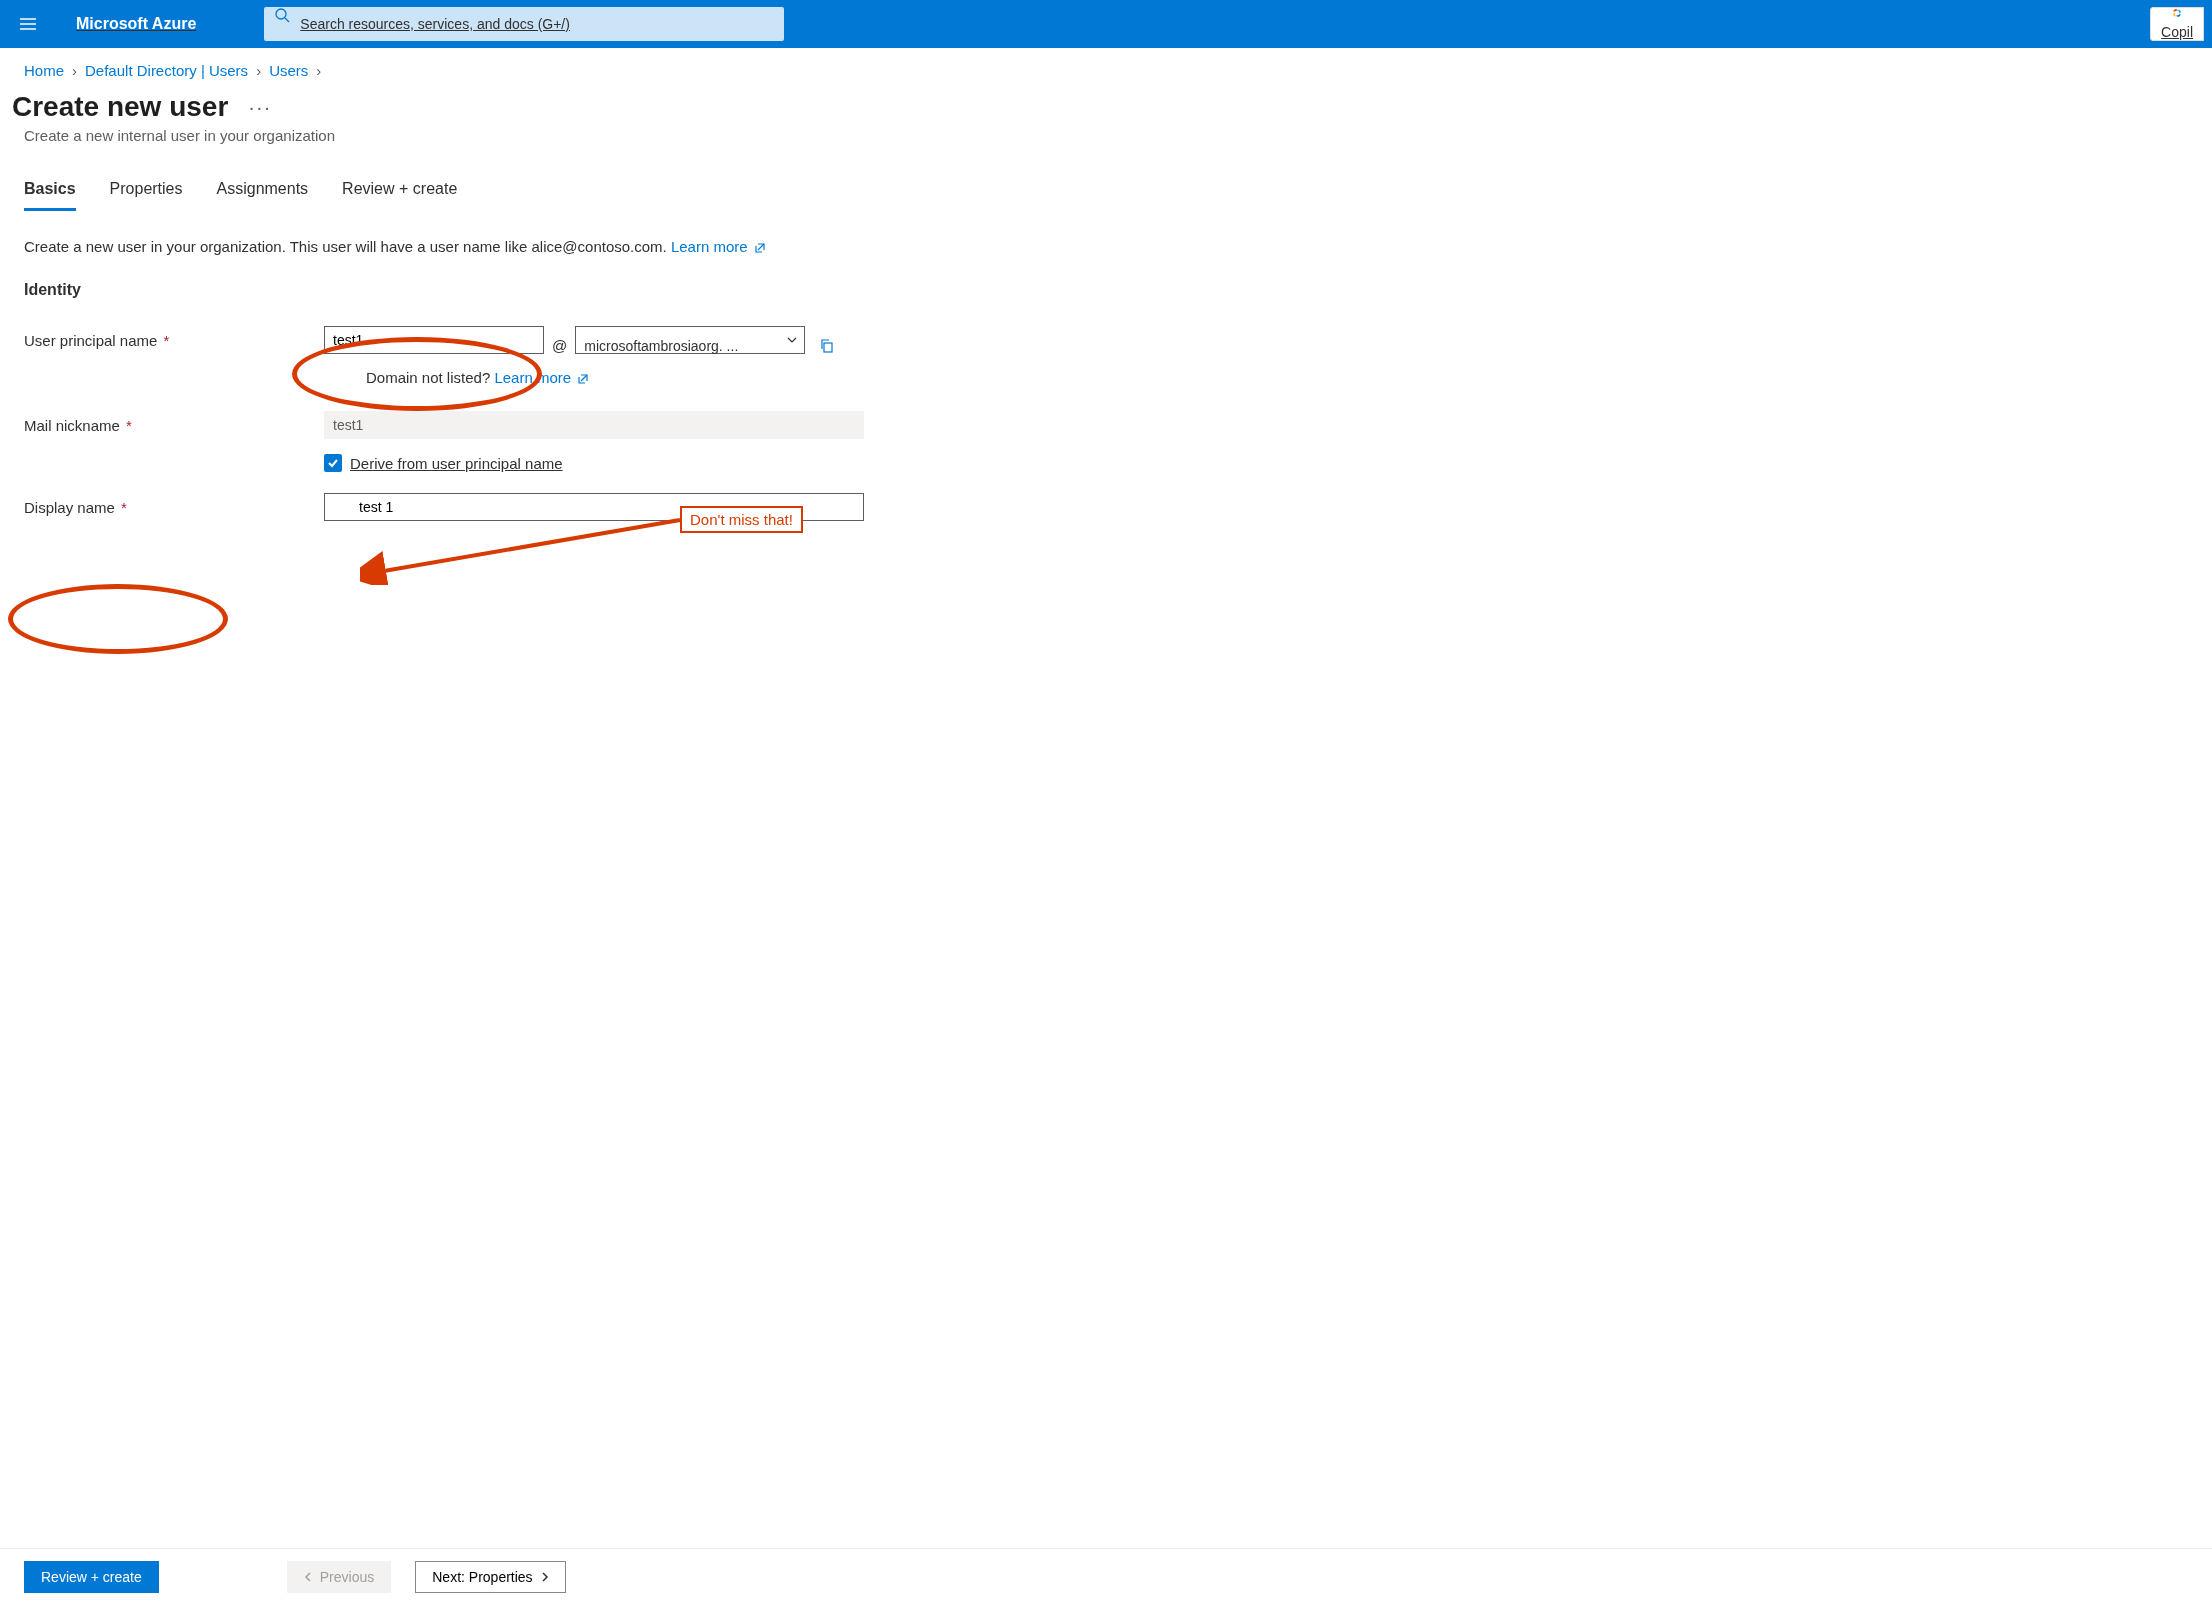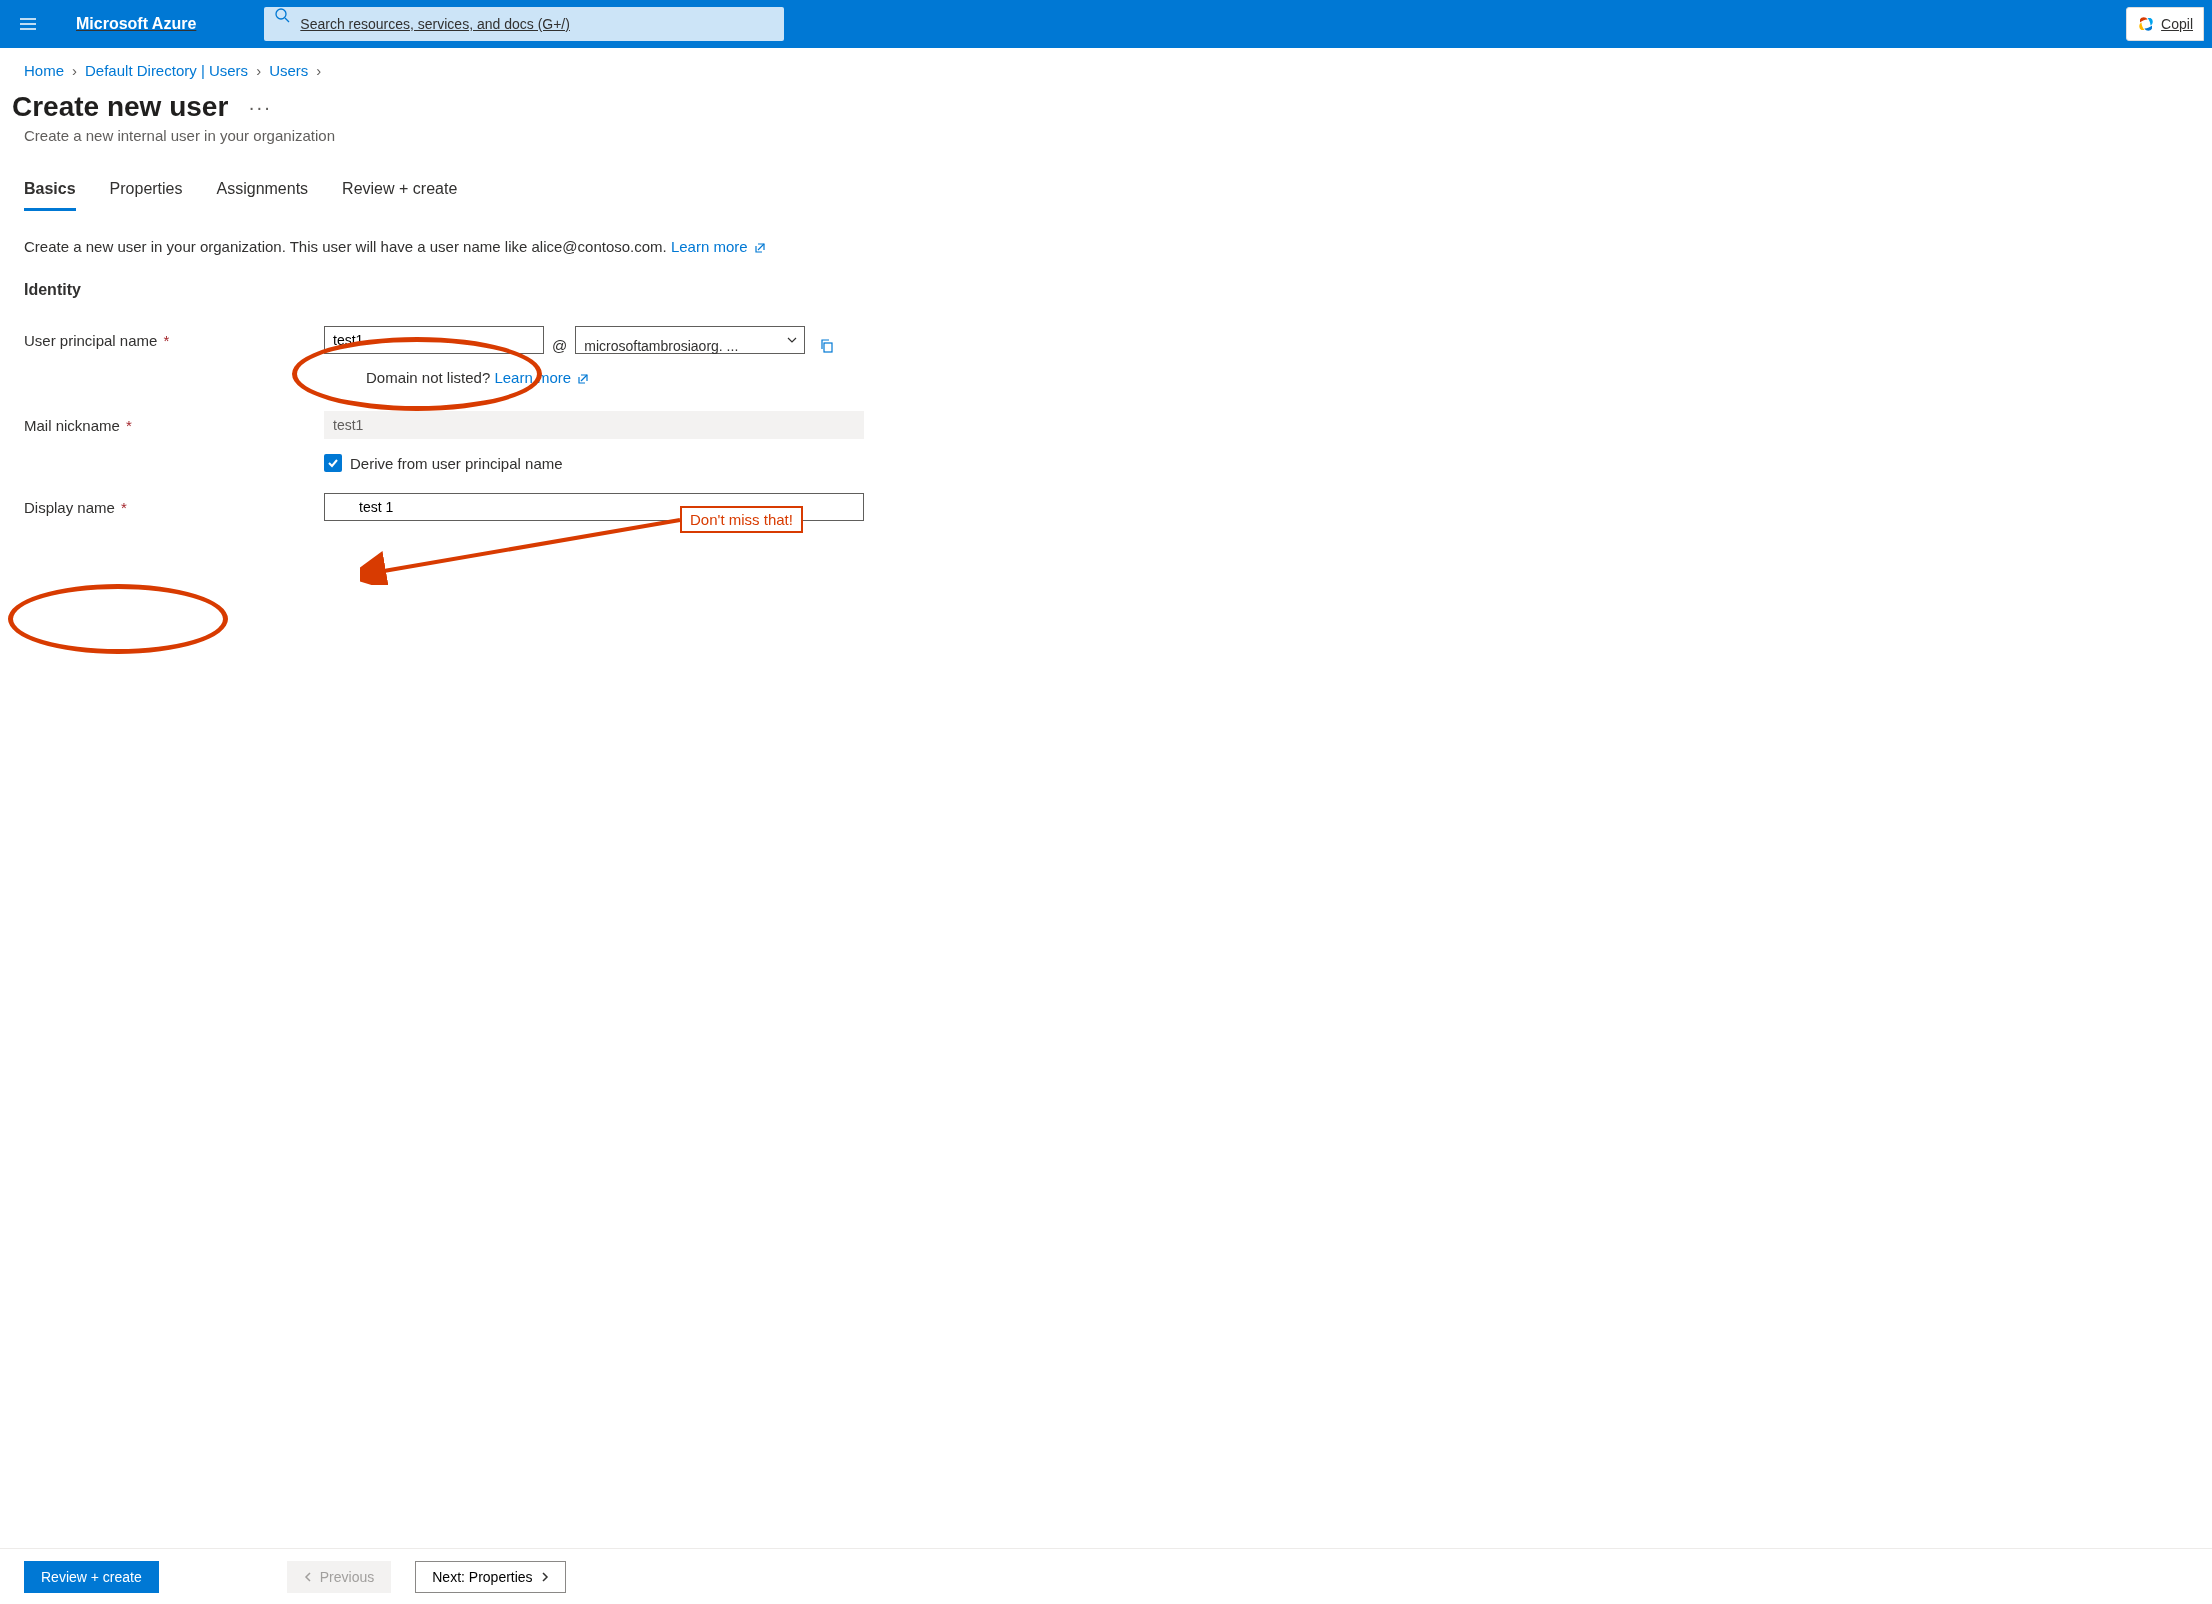--- a/index.html
+++ b/index.html
@@ -7,21 +7,21 @@
 
   
   .topbar { height: 48px; background: #0078d4; display: flex; align-items: center; gap: 16px; padding: 0 8px; text-decoration: underline; }
   .hamburger { width: 40px; height: 40px; display: flex; align-items: center; justify-content: center; cursor: pointer; }
   .hamburger svg { stroke: #fff; }
   .brand { color: #fff; font-size: 16px; font-weight: 600; padding: 0 12px; white-space: nowrap; }
   .searchwrap { flex: 1; max-width: 520px; height: 34px; background: #cce4f7; border-radius: 2px; display: flex; padding: 0 10px; margin-left: 40px; }
   .searchwrap svg { stroke: #0078d4; }
   .searchwrap input { flex: 1; border: none; background: transparent; outline: none; font-size: 14px; color: #323130; margin-left: 10px; }
   .searchwrap input::placeholder { color: #323130; }
-  .copilot-btn { margin-left: auto; height: 34px; background: #fff; border-radius: 3px 0 0 3px; display: flex; align-items: center; gap: 6px; padding: 0 10px; font-size: 14px; font-weight: 400; cursor: pointer; border: 1px solid #ddd; }
+  .copilot-btn { margin-left: auto; height: 34px; background: #fff; border-radius: 3px 0 0 3px; display: flex; align-items: center; gap: 6px; padding: 0 10px; font-size: 14px; font-weight: 400; cursor: pointer; border: 1px solid #ddd; flex-direction: column; }
   .copilot-logo { width: 18px; height: 18px; }
 
   
   .breadcrumbs { display: flex; align-items: center; gap: 8px; padding: 14px 24px 4px 24px; font-size: 15px; }
   .breadcrumbs a { color: #0078d4; text-decoration: none; }
   .breadcrumbs .chev { color: #605e5c; }
 
   
   .pagetitle-row { display: flex; align-items: center; gap: 20px; padding: 8px 24px 0 12px; text-align: right; }
   .pagetitle { font-size: 28px; font-weight: 600; color: #201f1e; }
@@ -48,21 +48,21 @@
   .upn { width: 220px; }
   .at { font-size: 15px; }
   .domain-dd { height: 28px; border: 1px solid #605e5c; padding: 12px 22px 0 8px; font-size: 14px; background: #fff; min-width: 230px; display: flex; align-items: center; position: relative; cursor: pointer; }
   .domain-dd .chev-down { position: absolute; right: 6px; top: 50%; transform: translateY(-50%); }
   .copy-icon { color: #0078d4; cursor: pointer; margin-left: 6px; }
   .hint-row2 { margin-left: 300px; padding-left: 42px; font-size: 15px; margin-top: 8px; margin-bottom: 24px; }
   .hint-row2 a { color: #0078d4; text-decoration: none; }
   .mailnick { width: 540px; }
   .display { width: 540px; padding-left: 34px; }
 
-  .checkbox-row { display: flex; align-items: center; gap: 8px; margin-left: 300px; padding-left: 0; margin-top: 8px; font-size: 15px; }
+  .checkbox-row { display: flex; align-items: center; gap: 8px; margin-left: 300px; padding-left: 0; margin-top: 8px; font-size: 15px; text-decoration: underline; }
   .chk { width: 18px; height: 18px; background: #0078d4; display: inline-flex; align-items: center; justify-content: center; cursor: pointer; border-radius: 2px; }
   .chk svg { stroke: #fff; }
 
   
   .footer { position: fixed; left: 0; right: 0; bottom: 0; height: 56px; background: #fff; border-top: 1px solid #edebe9; display: flex; align-items: center; gap: 24px; padding: 0 24px; }
   .btn { height: 32px; padding: 0 16px; font-size: 14px; border: 1px solid #8a8886; background: #fff; cursor: pointer; display: inline-flex; align-items: center; gap: 6px; }
   .btn.primary { background: #0078d4; color: #fff; border-color: #0078d4; }
   .btn.disabled { background: #f3f2f1; color: #a19f9d; border-color: #f3f2f1; cursor: default; }
 
   

